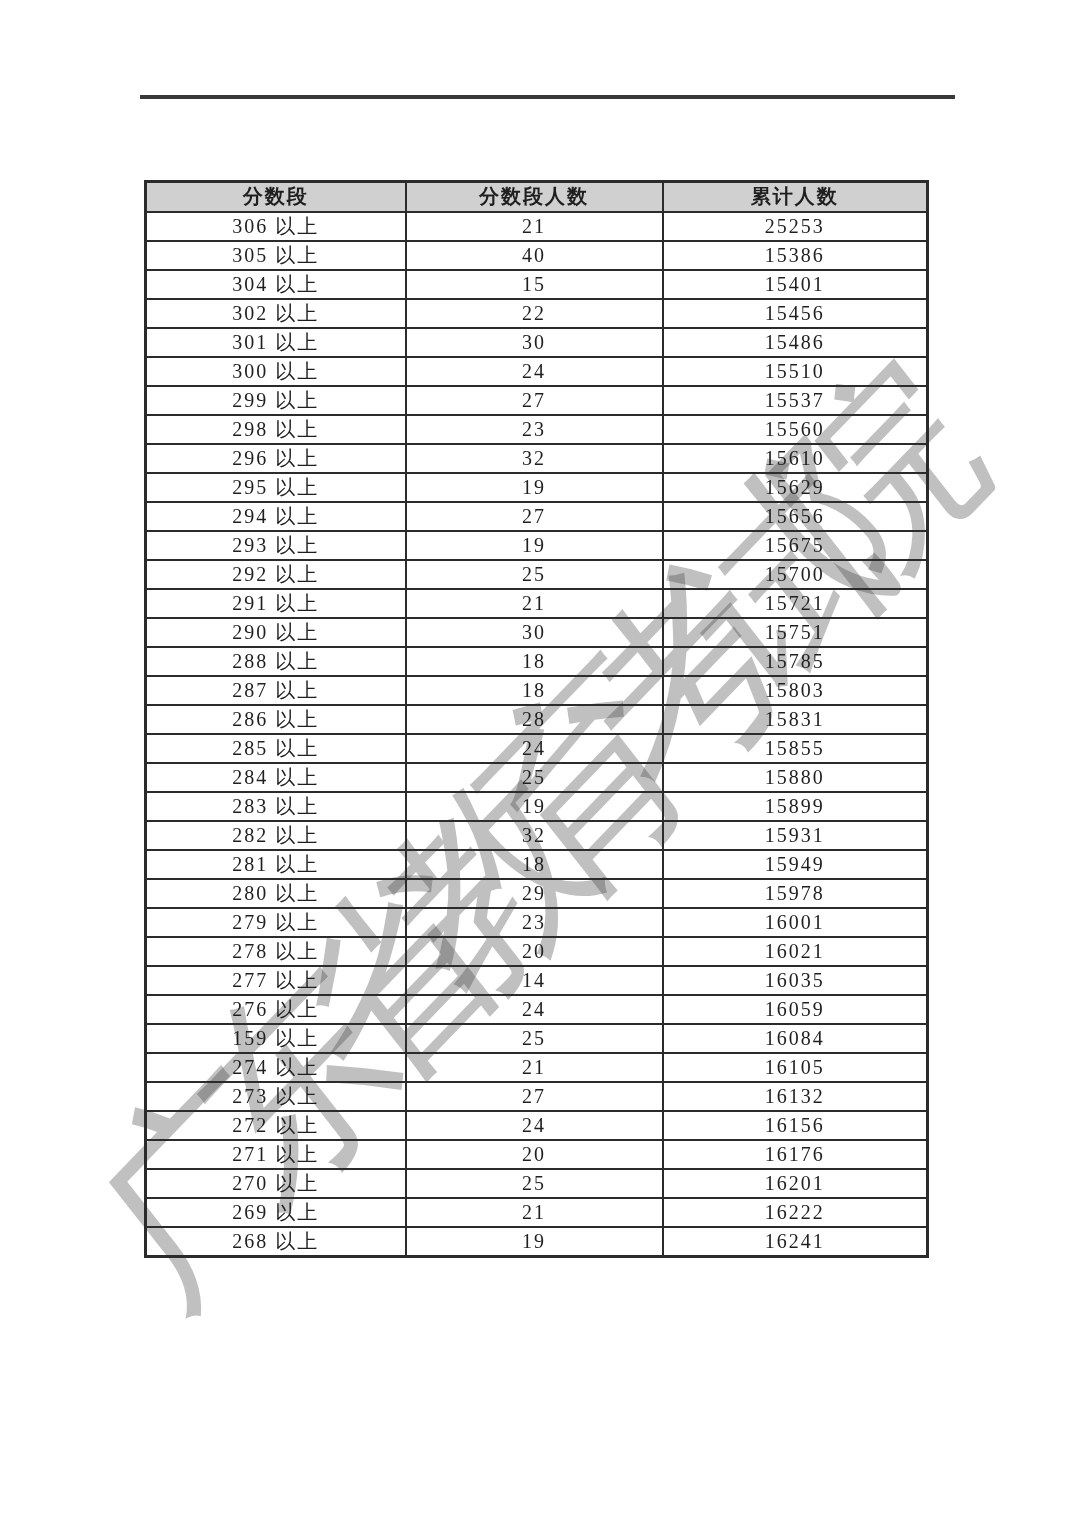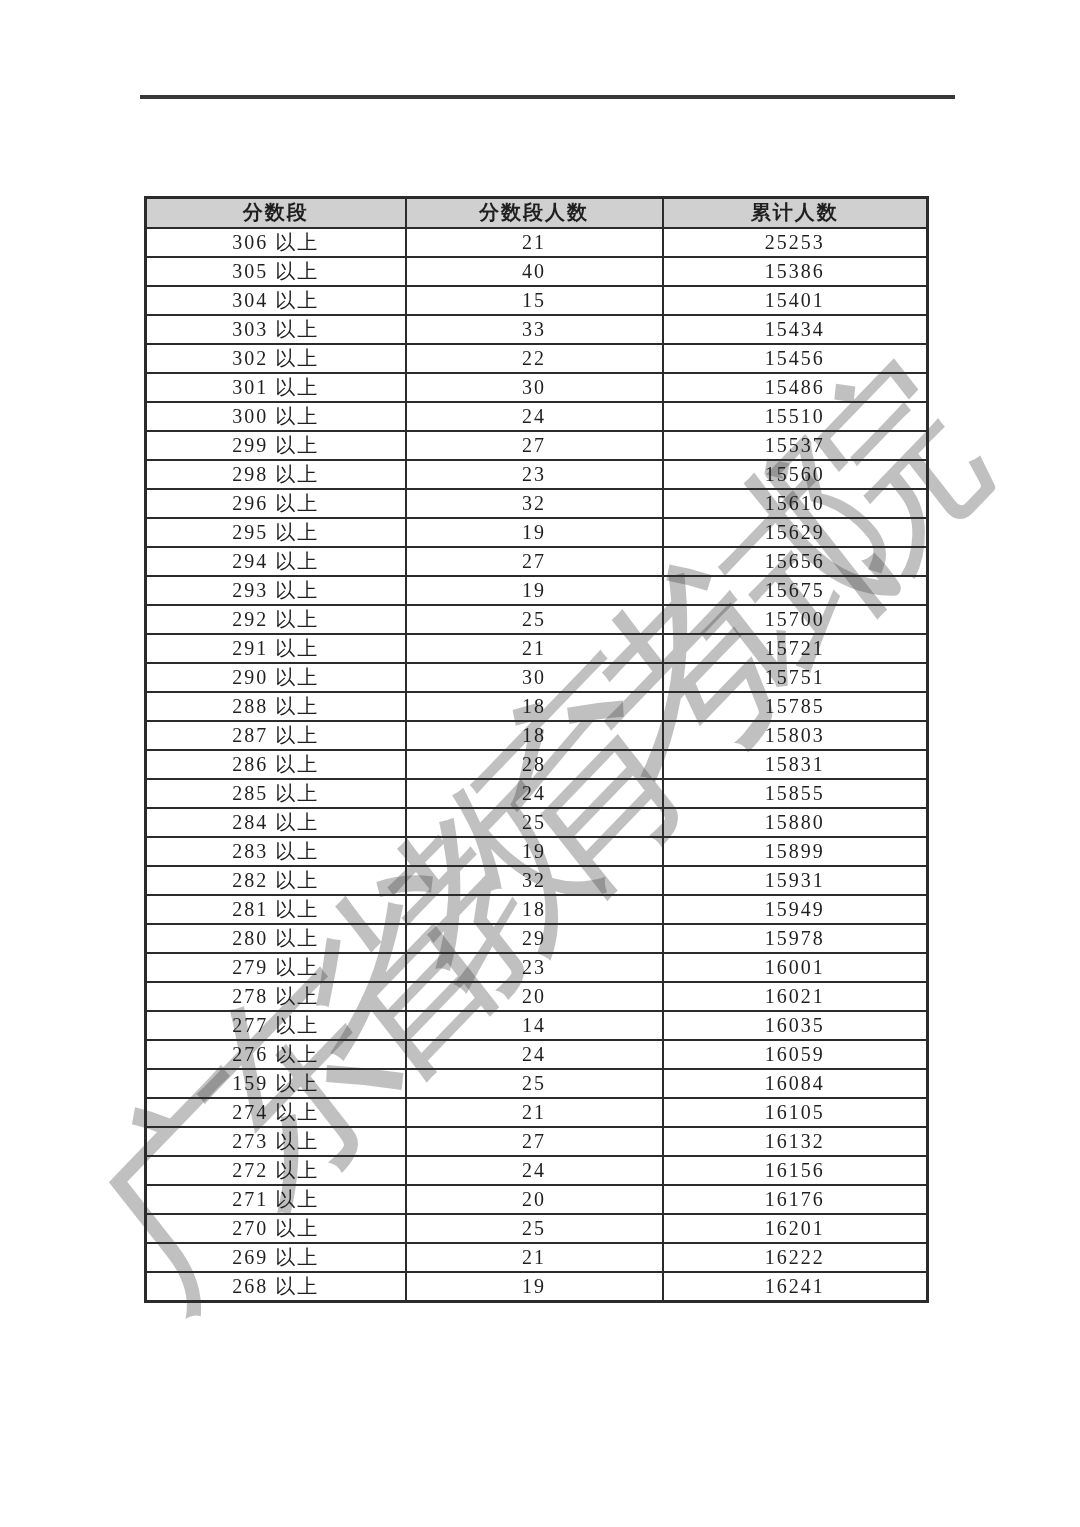--- a/index.html
+++ b/index.html
@@ -18,21 +18,21 @@
   }
   .watermark{
     position:absolute;left:520px;top:855px;z-index:0;
     transform:translate(-50%,-50%) rotate(-46deg) skewX(-8deg);
     font-size:200px;letter-spacing:-60px;white-space:nowrap;
     color:var(--watermark-color);
     font-family:"Liberation Serif","DejaVu Serif",serif;
     pointer-events:none;user-select:none;
   }
   .table-wrap{
-    position:absolute;left:144px;top:196px;width:782px;z-index:1;
+    position:absolute;left:144px;top:180px;width:782px;z-index:1;
   }
   table.score-table{
     width:782px;border-collapse:collapse;table-layout:fixed;
     border:3px solid var(--border-color);
   }
   .score-table th,.score-table td{
     border:2px solid var(--border-color);
     text-align:center;vertical-align:middle;
     color:var(--text-color);
     font-size:20px;letter-spacing:2px;
@@ -78,25 +78,20 @@
           <td>305 以上</td>
           <td>40</td>
           <td>15386</td>
         </tr>
         <tr>
           <td>304 以上</td>
           <td>15</td>
           <td>15401</td>
         </tr>
         <tr>
-          <td>303 以上</td>
-          <td>33</td>
-          <td>15434</td>
-        </tr>
-        <tr>
           <td>302 以上</td>
           <td>22</td>
           <td>15456</td>
         </tr>
         <tr>
           <td>301 以上</td>
           <td>30</td>
           <td>15486</td>
         </tr>
         <tr>

